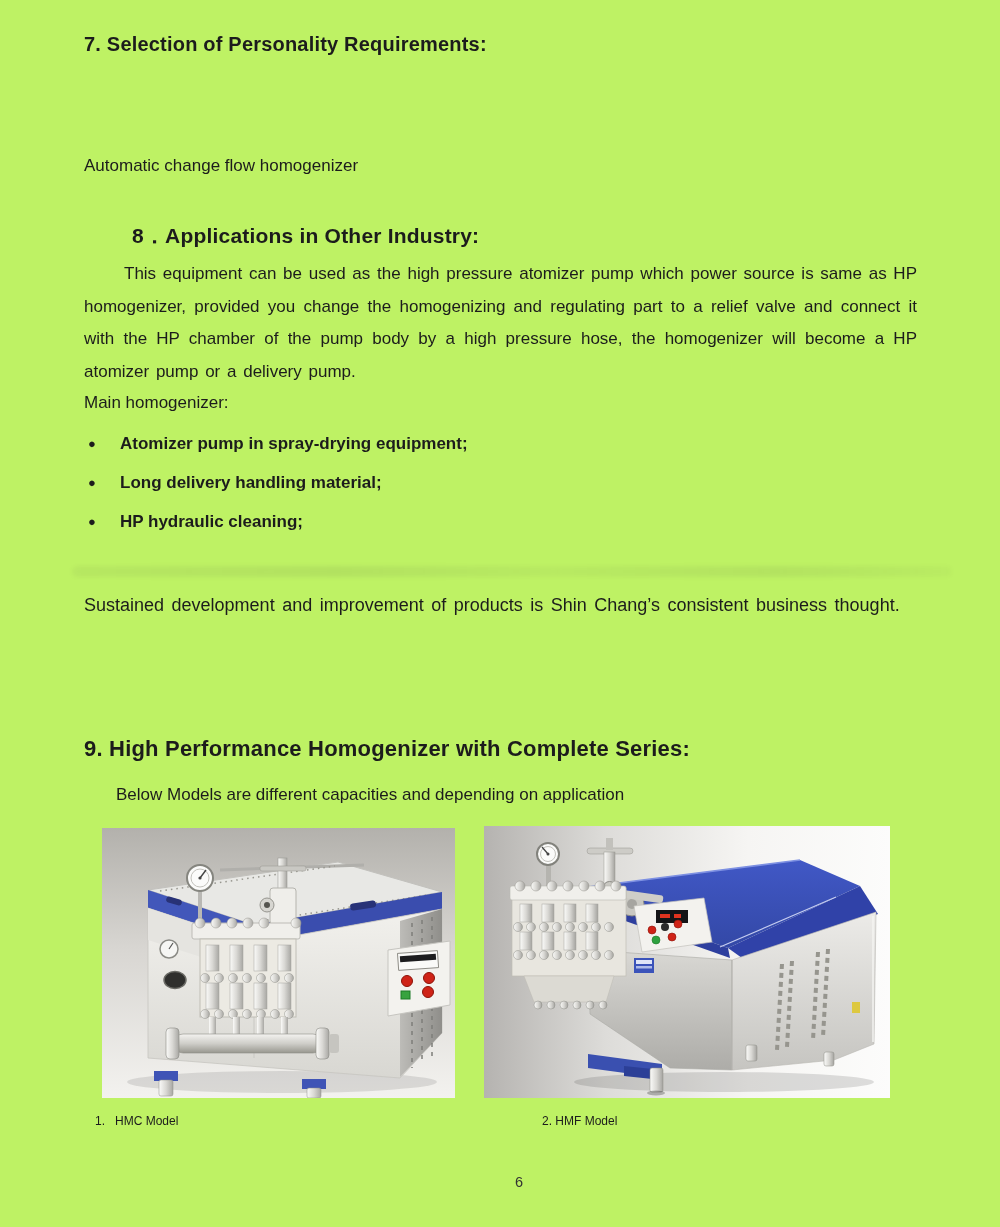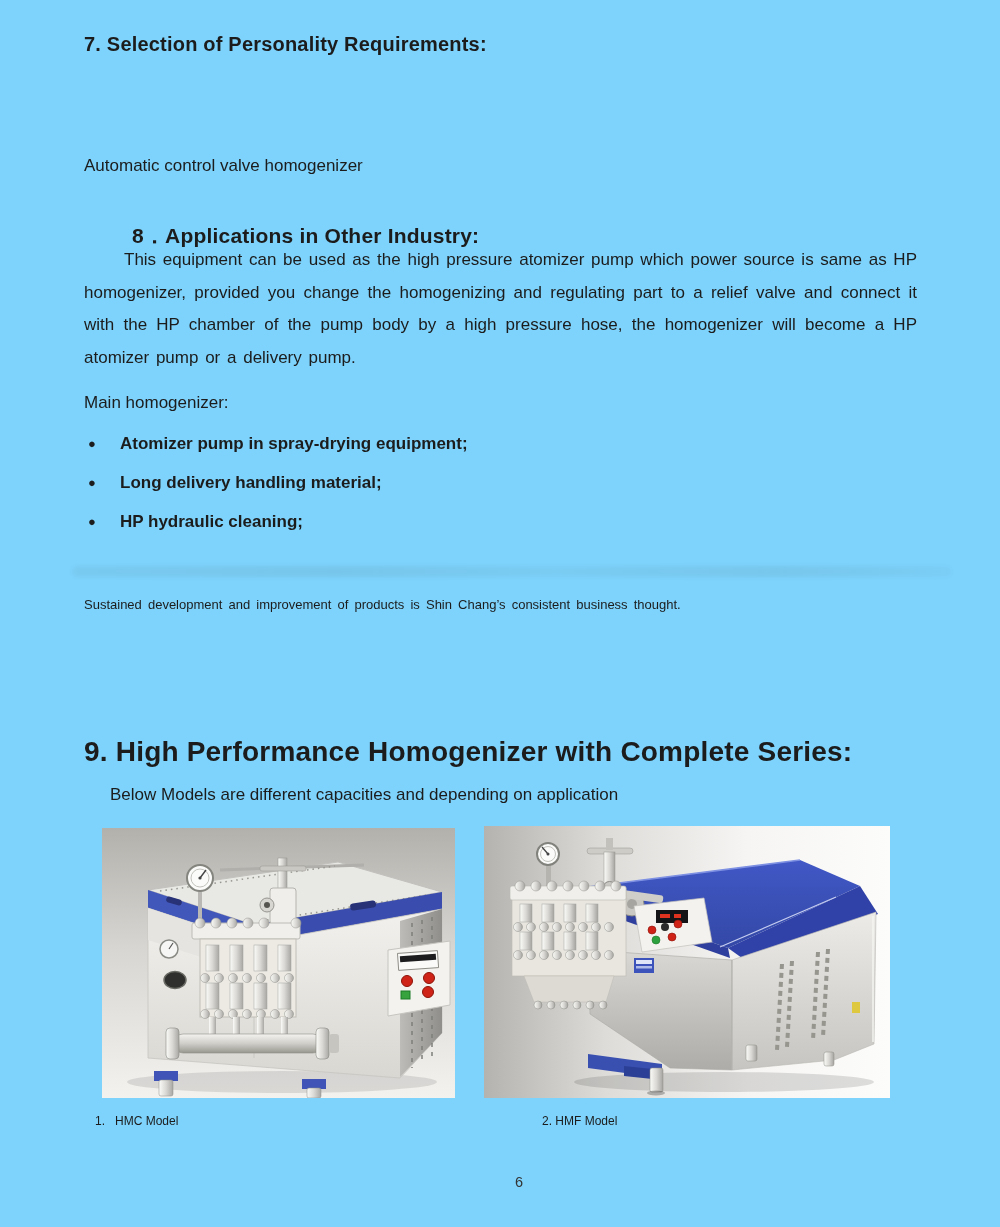--- a/index.html
+++ b/index.html
@@ -1,78 +1,78 @@
 <!DOCTYPE html>
 <html><head>
 <meta charset="utf-8">
 <style>
   html,body{margin:0;padding:0;background:#888;}
   .page{
     position:relative;width:1000px;height:1227px;margin:0 auto;
-    background:#7dd3fc;overflow:hidden;
+    background:#bef264;overflow:hidden;
     font-family:"Liberation Sans","DejaVu Sans",sans-serif;
     color:#1c1c1c;
   }
   .h{position:absolute;left:84px;margin:0;font-weight:bold;font-size:20px;letter-spacing:.2px;}
   .h8{font-size:21px;margin-left:48px;}
-  .h9{font-size:28px;}
+  .h9{font-size:22px;}
   .line{position:absolute;left:84px;margin:0;font-size:17px;line-height:21px;}
   .para{
     position:absolute;left:84px;width:833px;margin:0;
     font-size:17px;line-height:32.5px;text-align:justify;text-indent:40px;
     word-spacing:2px;
   }
   .para2{
     position:absolute;left:84px;width:833px;margin:0;
-    font-size:13px;line-height:32.5px;text-align:justify;word-spacing:2.5px;
+    font-size:18px;line-height:32.5px;text-align:justify;word-spacing:2.5px;
   }
   .bullet-row{position:absolute;left:88px;display:flex;align-items:center;}
   .bullet{font-size:13px;width:32px;flex:0 0 32px;line-height:21px;}
   .bullet-text{font-size:17px;line-height:21px;font-weight:bold;}
   .artifact{
     position:absolute;left:72px;top:566px;width:880px;height:11px;border-radius:6px;
     background:linear-gradient(90deg,rgba(60,60,60,.10),rgba(60,60,60,.16) 30%,rgba(60,60,60,.08) 55%,rgba(60,60,60,.15) 80%,rgba(60,60,60,.06));
     filter:blur(2px);opacity:.55;
   }
   .figure{position:absolute;overflow:hidden;}
   .figure svg{display:block;}
   .caption{position:absolute;margin:0;font-size:12px;white-space:pre;}
   .pagenum{position:absolute;margin:0;font-size:14.5px;color:#333;}
 </style>
 </head>
 <body>
 
 <div class="page">
 
   <h2 class="h" style="top:33px">7. Selection of Personality Requirements:</h2>
-  <p class="line" style="top:155px">Automatic control valve homogenizer</p>
+  <p class="line" style="top:155px">Automatic change flow homogenizer</p>
 
   <h2 class="h h8" style="top:222px">8．Applications in Other Industry:</h2>
-  <p class="para" style="top:244px">This equipment can be used as the high pressure atomizer pump which power source is same as HP homogenizer, provided you change the homogenizing and regulating part to a relief valve and connect it with the HP chamber of the pump body by a high pressure hose, the homogenizer will become a HP atomizer pump or a delivery pump.</p>
+  <p class="para" style="top:258px">This equipment can be used as the high pressure atomizer pump which power source is same as HP homogenizer, provided you change the homogenizing and regulating part to a relief valve and connect it with the HP chamber of the pump body by a high pressure hose, the homogenizer will become a HP atomizer pump or a delivery pump.</p>
   <p class="line" style="top:392px">Main homogenizer:</p>
 
   <div class="bullet-row" style="top:433px">
     <span class="bullet">●</span>
     <span class="bullet-text">Atomizer pump in spray-drying equipment;</span>
   </div>
   <div class="bullet-row" style="top:472px">
     <span class="bullet">●</span>
     <span class="bullet-text">Long delivery handling material;</span>
   </div>
   <div class="bullet-row" style="top:511px">
     <span class="bullet">●</span>
     <span class="bullet-text">HP hydraulic cleaning;</span>
   </div>
 
   <div class="artifact"></div>
 
   <p class="para2" style="top:589px">Sustained development and improvement of products is Shin Chang’s consistent business thought.</p>
 
   <h2 class="h h9" style="top:736px">9. High Performance Homogenizer with Complete Series:</h2>
-  <p class="line" style="top:784px;left:110px">Below Models are different capacities and depending on application</p>
+  <p class="line" style="top:784px;left:116px">Below Models are different capacities and depending on application</p>
 
   <div class="figure" style="left:102px;top:828px;width:353px;height:270px" role="img" aria-label="HMC model homogenizer photograph">
     <svg width="353" height="270" viewBox="0 0 353 270" xmlns="http://www.w3.org/2000/svg">
       <defs>
         <linearGradient id="LbgG" x1="0" y1="0" x2="0" y2="1">
           <stop offset="0" stop-color="#b3b1ac"></stop>
             <stop offset="0.45" stop-color="#d8d6d2"></stop>
             <stop offset="1" stop-color="#f3f2ef"></stop>
         </linearGradient>
         <linearGradient id="LbodyG" x1="0" y1="0" x2="0" y2="1">

